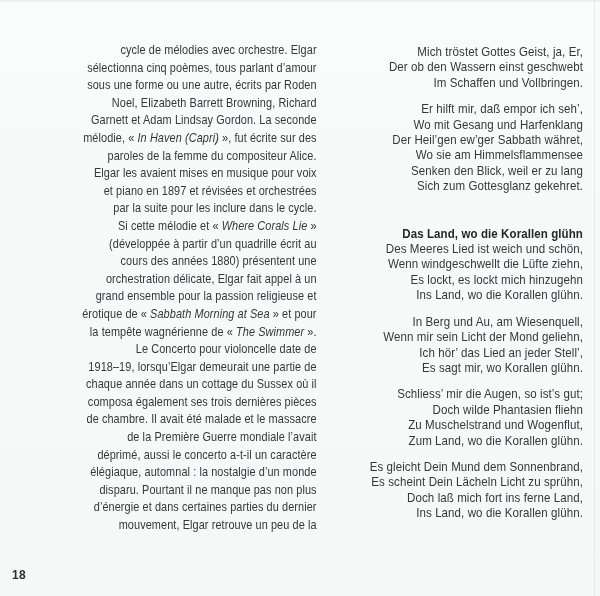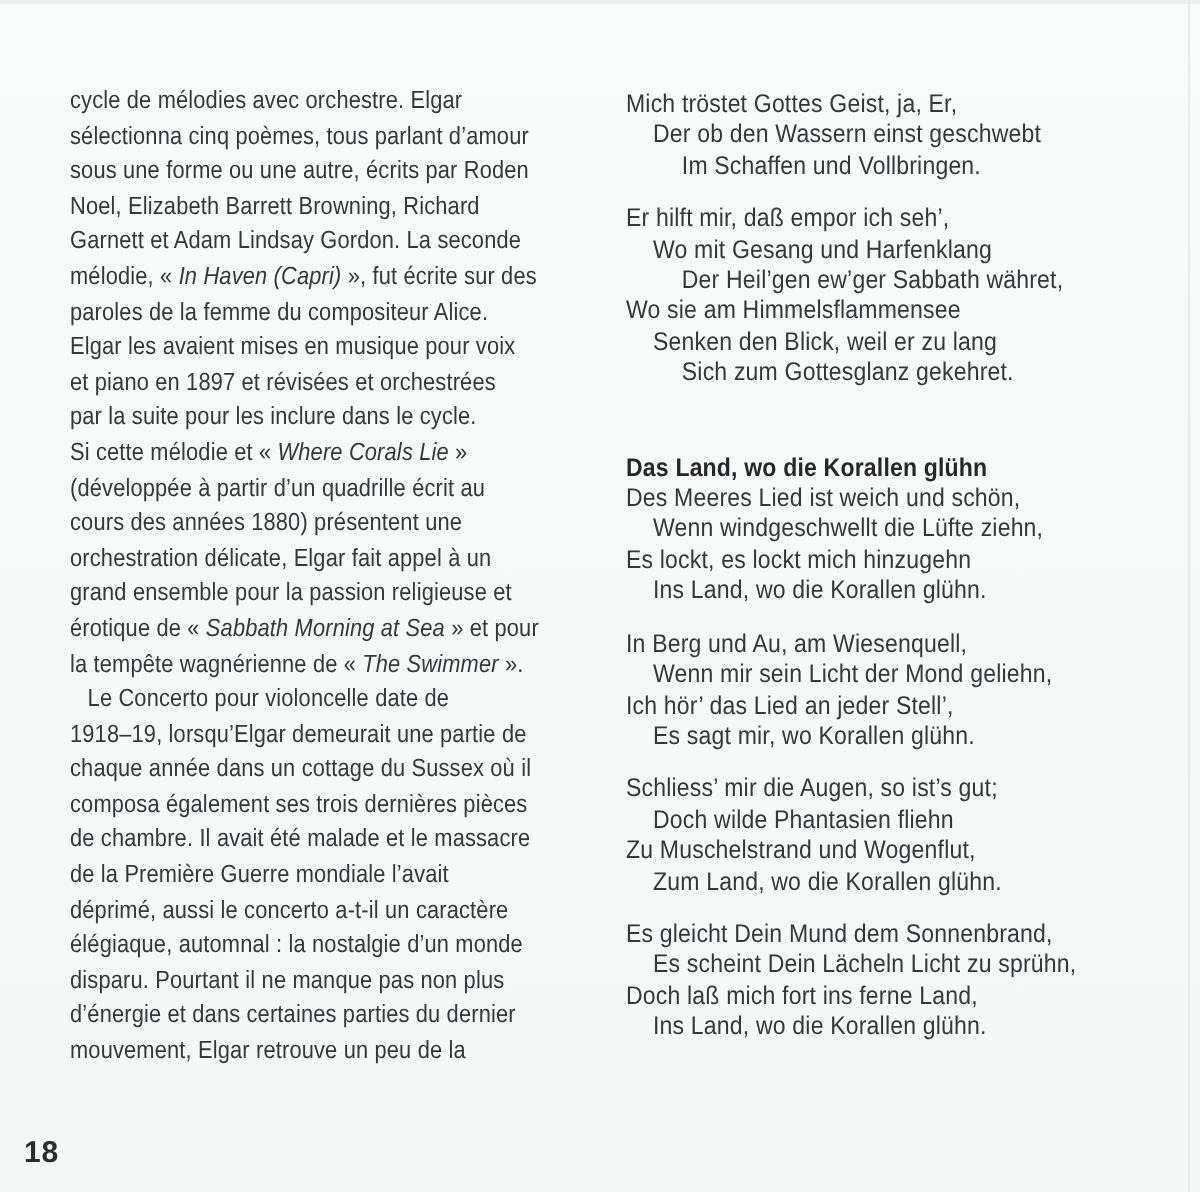--- a/index.html
+++ b/index.html
@@ -8,20 +8,21 @@
     background: #ffffff;
   }
   .page {
     position: relative;
     width: 600px;
     height: 596px;
     overflow: hidden;
     background: linear-gradient(180deg, #fafbfb 0%, #f8f9f9 30%, #f6f7f7 100%);
     font-family: "Liberation Sans", sans-serif;
     color: #36373b;
+    text-align: right;
   }
   
   .page::before {
     content: "";
     position: absolute;
     top: 0; left: 0; right: 0;
     height: 2px;
     background: #edeff0;
   }
   
@@ -68,21 +69,21 @@
     font-weight: bold;
     color: #26272b;
     margin-top: 32px;
     margin-bottom: 0;
     line-height: 15.4px;
   }
   .page-number {
     position: absolute;
     left: 12px;
     top: 568px;
-    font-size: 15px;
+    font-size: 12px;
     font-weight: bold;
     letter-spacing: 0.4px;
     color: #2c2d31;
   }
   i { font-style: italic; }
 </style>
 </head>
 <body>
 
 <div class="page">

